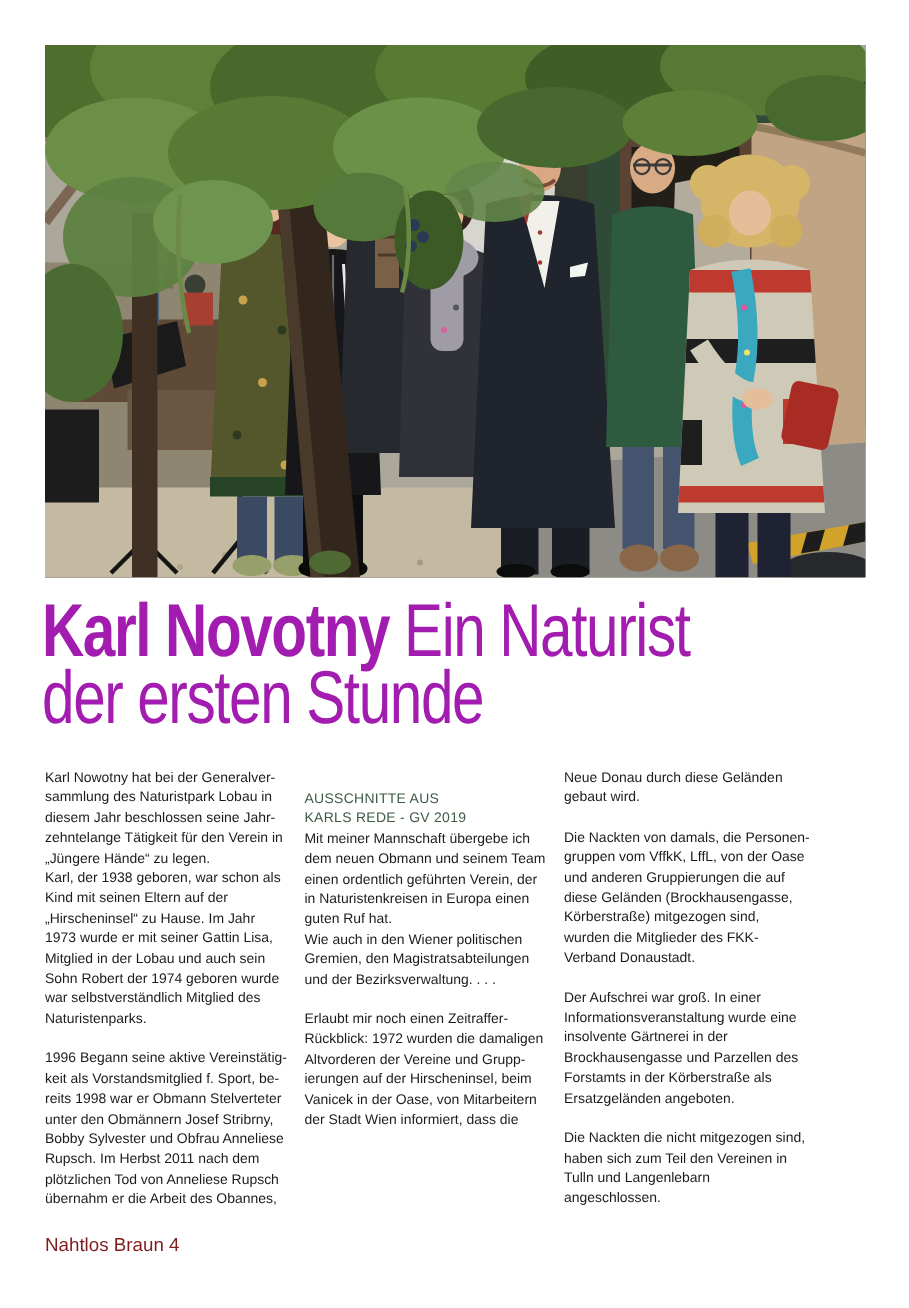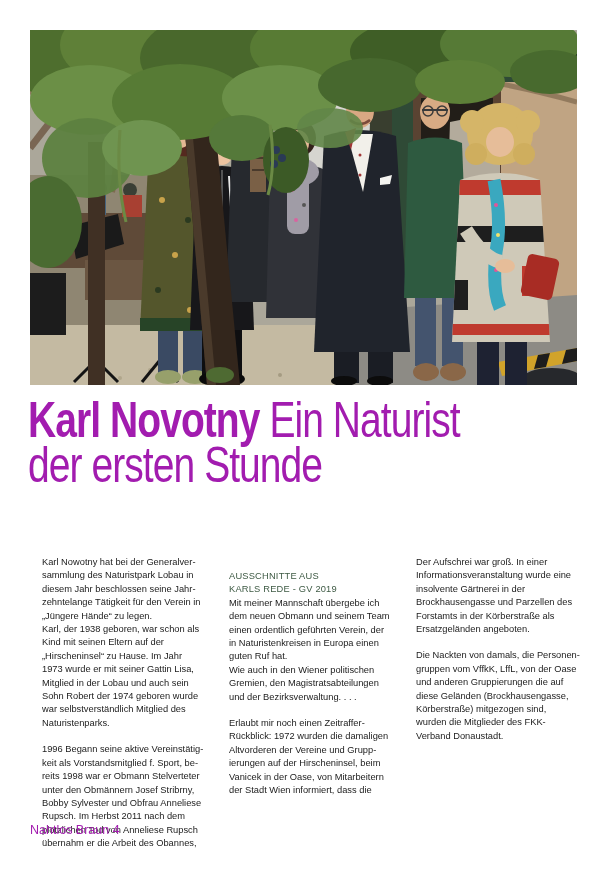--- a/index.html
+++ b/index.html
@@ -17,30 +17,30 @@
     position:absolute; left:28px; top:398px; color:#a21caf; width:560px;
   }
   .hl-line {
     display:block; transform:scaleX(0.78); transform-origin:left top;
     font-size:50px; line-height:45px; letter-spacing:-1.2px; white-space:nowrap;
   }
   .hl-bold { font-weight:700; }
   .hl-light { font-weight:400; }
 
   .columns {
-    position:absolute; left:42px; top:512px; width:549px;
-    display:flex; gap:14px;margin-top:44px;
+    position:absolute; left:30px; top:512px; width:549px;
+    display:flex; 
   }
   .col { width:173px; font-size:9.3px; line-height:13.4px; color:#1b1b1b; }
   .col p { margin:0 0 13px 0; white-space:pre-line; }
   .col p.sec-head {
     color:#3e5a44; margin:14px 0 0 0; letter-spacing:0.2px;
   }
   .footer {
-    position:absolute; left:30px; top:823px; font-size:12.5px; color:#a21caf;
+    position:absolute; left:30px; top:823px; font-size:12.5px; color:#7f1d1d;
   }
 </style>
 </head>
 <body>
 
 <div class="page">
 
   <div class="photo-wrap">
     <svg viewBox="0 0 547 355" preserveAspectRatio="none">
       <defs>
@@ -297,31 +297,37 @@
 Gremien, den Magistratsabteilungen
 und der Bezirksverwaltung. . . .</p>
       <p>Erlaubt mir noch einen Zeitraffer-
 Rückblick: 1972 wurden die damaligen
 Altvorderen der Vereine und Grupp-
 ierungen auf der Hirscheninsel, beim
 Vanicek in der Oase, von Mitarbeitern
 der Stadt Wien informiert, dass die</p>
     </div>
     <div class="col">
-      <p>Der Aufschrei war groß. In einer
-Informationsveranstaltung wurde eine
-insolvente Gärtnerei in der
-Brockhausengasse und Parzellen des
-Forstamts in der Körberstraße als
-Ersatzgeländen angeboten.</p>
+      <p>Neue Donau durch diese Geländen
+gebaut wird.</p>
       <p>Die Nackten von damals, die Personen-
 gruppen vom VffkK, LffL, von der Oase
 und anderen Gruppierungen die auf
 diese Geländen (Brockhausengasse,
 Körberstraße) mitgezogen sind,
 wurden die Mitglieder des FKK-
 Verband Donaustadt.</p>
+      <p>Der Aufschrei war groß. In einer
+Informationsveranstaltung wurde eine
+insolvente Gärtnerei in der
+Brockhausengasse und Parzellen des
+Forstamts in der Körberstraße als
+Ersatzgeländen angeboten.</p>
+      <p>Die Nackten die nicht mitgezogen sind,
+haben sich zum Teil den Vereinen in
+Tulln und Langenlebarn
+angeschlossen.</p>
     </div>
   </div>
 
   <div class="footer">Nahtlos Braun 4</div>
 
 </div>
 
 </body></html>

